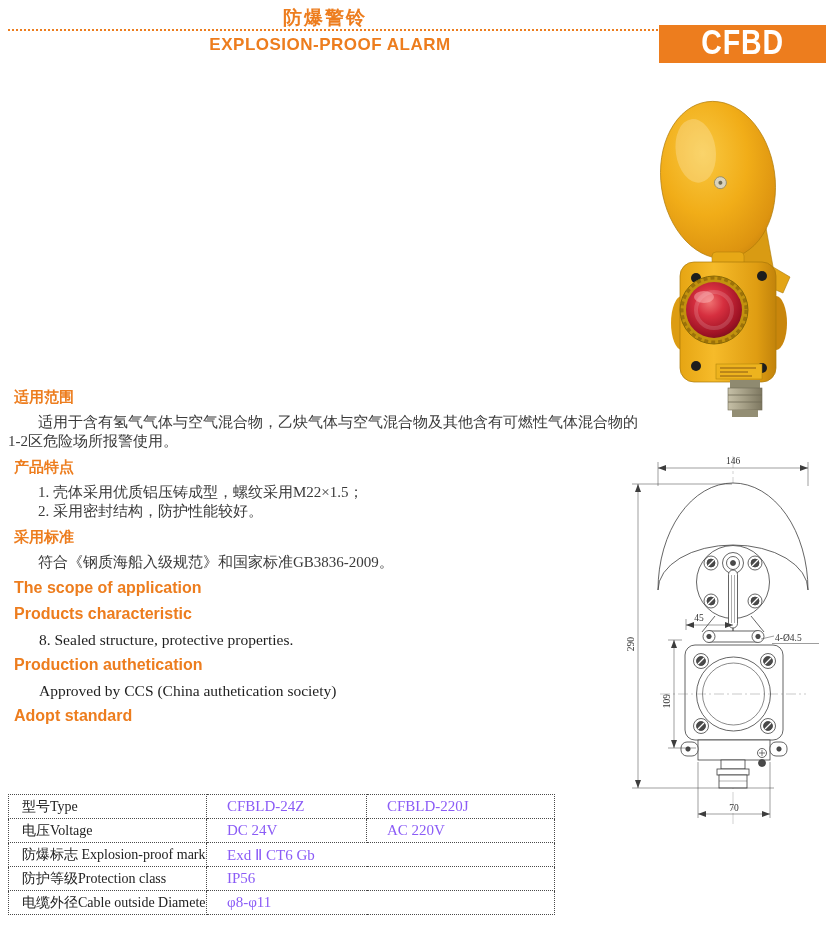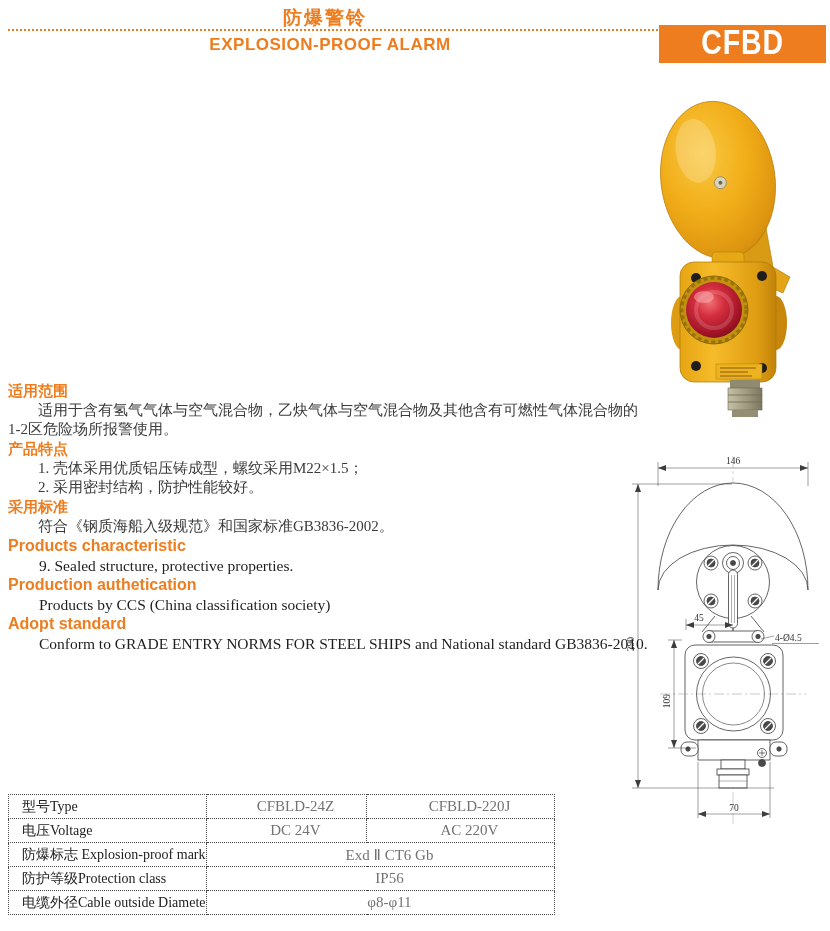--- a/index.html
+++ b/index.html
@@ -16,32 +16,32 @@
   .title-en{position:absolute;top:35px;left:0;width:660px;text-align:center;
             font-family:"Liberation Sans",sans-serif;font-weight:bold;font-size:17px;
             color:var(--accent);letter-spacing:.5px;}
   .model-box{position:absolute;left:659px;top:9px;width:167px;height:38px;
              background:var(--accent);display:flex;align-items:flex-start;justify-content:center;margin-top:16px;}
   .model-box span{color:#fff;font-family:"Liberation Sans",sans-serif;font-weight:bold;
                   font-size:30px;letter-spacing:1px;transform:scaleY(1.18) scaleX(.95);}
 
   
   .sections{position:absolute;left:8px;top:381px;width:640px;}
-  .sections h3{margin:0;font-family:"Liberation Sans",sans-serif;font-weight:bold;
+  .sections h3{margin:6px;font-family:"Liberation Sans",sans-serif;font-weight:bold;
                font-size:15px;line-height:20px;color:var(--accent);}
   .sections h3.en{font-size:16px;}
   .sections p{margin:0;font-size:15px;line-height:19px;color:#3a3a3a;text-indent:2em;}
   .sections p.en{color:#1e1e1e;font-size:15.5px;}
 
   
   .spec-table{position:absolute;left:8px;top:757px;width:546px;
               border-collapse:collapse;table-layout:fixed;margin-top:37px;}
   .spec-table td{border:1px dotted #4a4a4a;height:23px;vertical-align:middle;
                  font-size:14px;color:#222;padding:0 2px 0 13px;overflow:hidden;white-space:nowrap;}
-  .spec-table td.val{font-size:15px;color:#737373;padding-left:20px;text-align:center;}
+  .spec-table td.val{font-size:15px;color:#8b5cf6;padding-left:20px;}
 
   
   .photo{position:absolute;left:620px;top:80px;}
   .drawing{position:absolute;left:622px;top:440px;}
   .drawing text{font-family:"Liberation Serif",serif;font-size:9.5px;fill:#333;}
 </style>
 </head>
 <body>
 
 <div class="page">
@@ -257,35 +257,35 @@
       <h3>适用范围</h3>
       <p>适用于含有氢气气体与空气混合物，乙炔气体与空气混合物及其他含有可燃性气体混合物的1-2区危险场所报警使用。</p>
     </section>
     <section>
       <h3>产品特点</h3>
       <p>1. 壳体采用优质铝压铸成型，螺纹采用M22×1.5；</p>
       <p>2. 采用密封结构，防护性能较好。</p>
     </section>
     <section>
       <h3>采用标准</h3>
-      <p>符合《钢质海船入级规范》和国家标准GB3836-2002。</p>
-    </section>
-    <section>
+      <p>符合《钢质海船入级规范》和国家标准GB3836-2009。</p>
+    </section>
+    <section>
+      <h3 class="en">The scope of application</h3>
     </section>
     <section>
       <h3 class="en">Products characteristic</h3>
-      <p class="en">9. Sealed structure, protective properties.</p>
+      <p class="en">8. Sealed structure, protective properties.</p>
     </section>
     <section>
       <h3 class="en">Production authetication</h3>
-      <p class="en">Products by CCS (China classification  society)</p>
+      <p class="en">Approved by CCS (China authetication  society)</p>
     </section>
     <section>
       <h3 class="en">Adopt standard</h3>
-      <p class="en">Conform to GRADE ENTRY NORMS FOR STEEL SHIPS  and National standard GB3836-2010.</p>
     </section>
   </div>
 
   <table class="spec-table">
     <colgroup>
         <col style="width:198px">
         <col style="width:160px">
         <col style="width:188px">
       </colgroup>
     <tbody>

